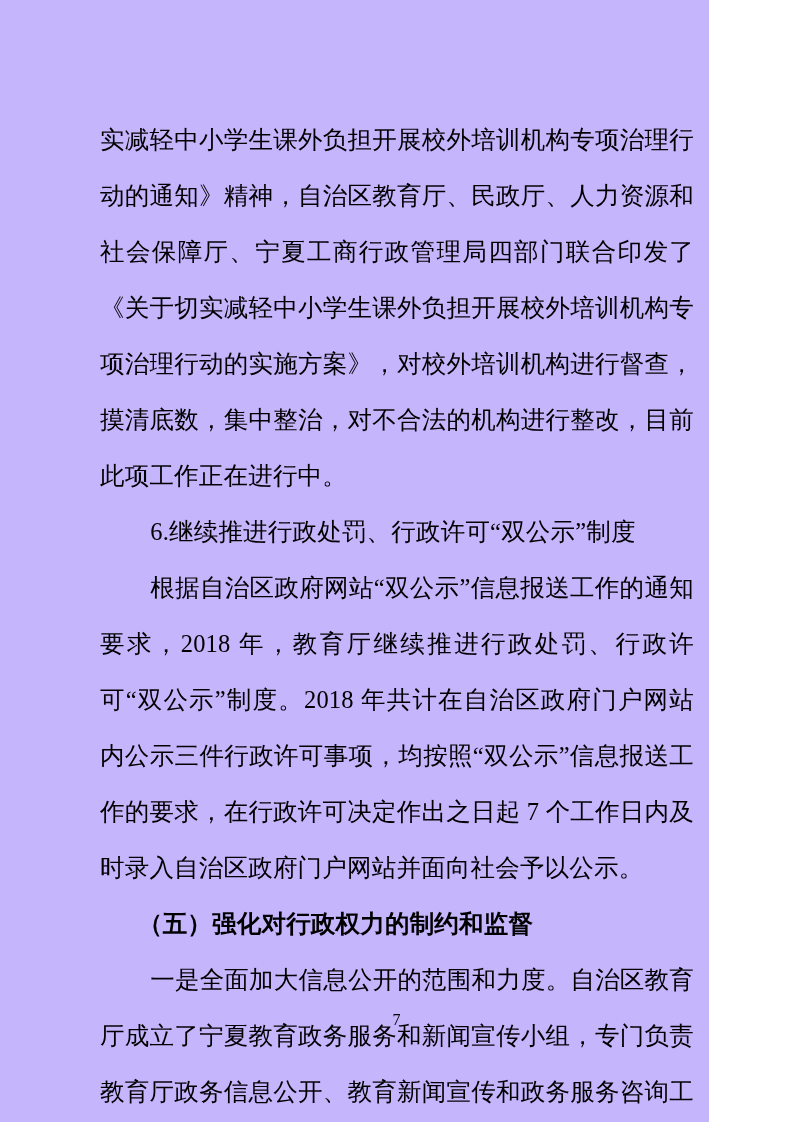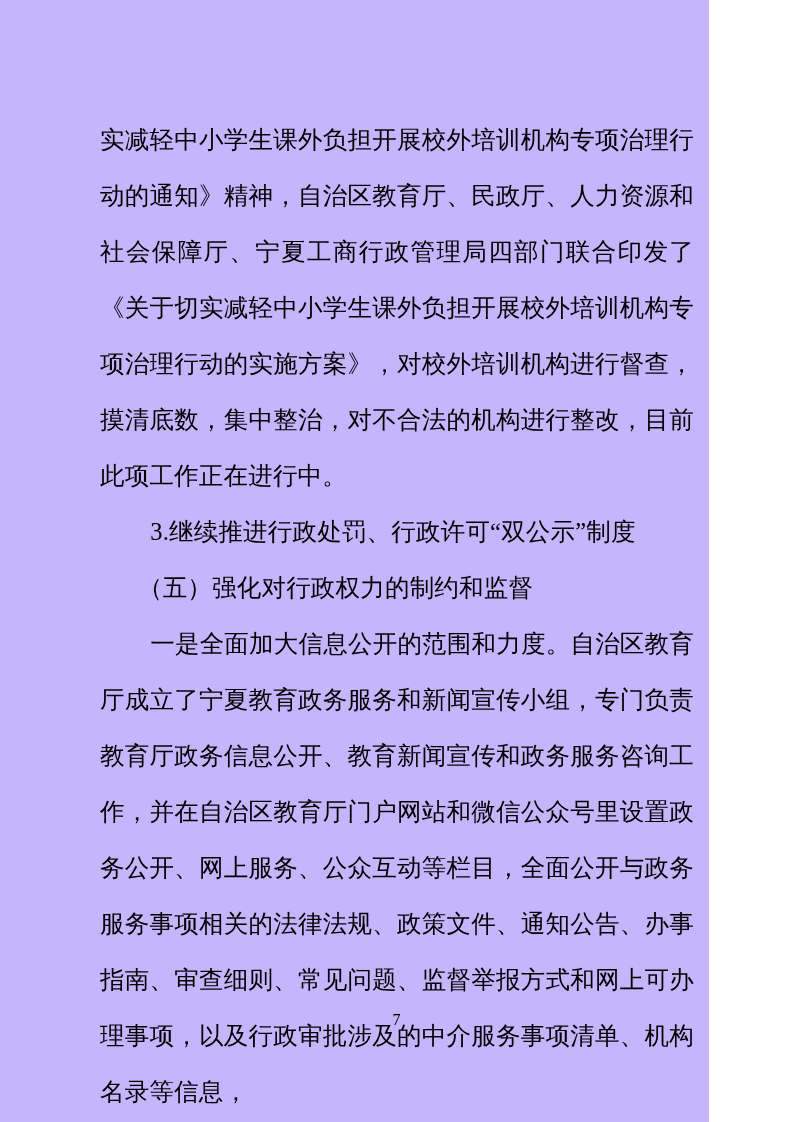--- a/index.html
+++ b/index.html
@@ -39,21 +39,21 @@
   p.para.cont {
     text-indent: 0;
   }
   p.para.indent {
     text-indent: 2.05em;
   }
   p.heading {
     margin: 0;
     font-size: 24.5px;
     line-height: 56px;
-    font-weight: normal;
+    font-weight: bold;
     text-indent: 1.55em;
     text-align: left;
     letter-spacing: 0.2px;
   }
   .page-number {
     position: absolute;
     top: 1008px;
     left: 0;
     width: 793px;
     text-align: center;
@@ -65,22 +65,23 @@
 </style>
 </head>
 <body>
 
 <div class="page">
 
   <div class="text-block">
 
     <p class="para cont">实减轻中小学生课外负担开展校外培训机构专项治理行动的通知》精神，自治区教育厅、民政厅、人力资源和社会保障厅、宁夏工商行政管理局四部门联合印发了《关于切实减轻中小学生课外负担开展校外培训机构专项治理行动的实施方案》，对校外培训机构进行督查，摸清底数，集中整治，对不合法的机构进行整改，目前此项工作正在进行中。</p>
 
-    <p class="para indent">3.继续推进行政处罚、行政许可“双公示”制度</p>
+    <p class="para indent">6.继续推进行政处罚、行政许可“双公示”制度</p>
 
+    <p class="para indent">根据自治区政府网站“双公示”信息报送工作的通知要求，2018 年，教育厅继续推进行政处罚、行政许可“双公示”制度。2018 年共计在自治区政府门户网站内公示三件行政许可事项，均按照“双公示”信息报送工作的要求，在行政许可决定作出之日起 7 个工作日内及时录入自治区政府门户网站并面向社会予以公示。</p>
 
     <p class="heading">（五）强化对行政权力的制约和监督</p>
 
 
     <p class="para indent">一是全面加大信息公开的范围和力度。自治区教育厅成立了宁夏教育政务服务和新闻宣传小组，专门负责教育厅政务信息公开、教育新闻宣传和政务服务咨询工作，并在自治区教育厅门户网站和微信公众号里设置政务公开、网上服务、公众互动等栏目，全面公开与政务服务事项相关的法律法规、政策文件、通知公告、办事指南、审查细则、常见问题、监督举报方式和网上可办理事项，以及行政审批涉及的中介服务事项清单、机构名录等信息，</p>
 
   </div>
 
   <div class="page-number">7</div>
 

